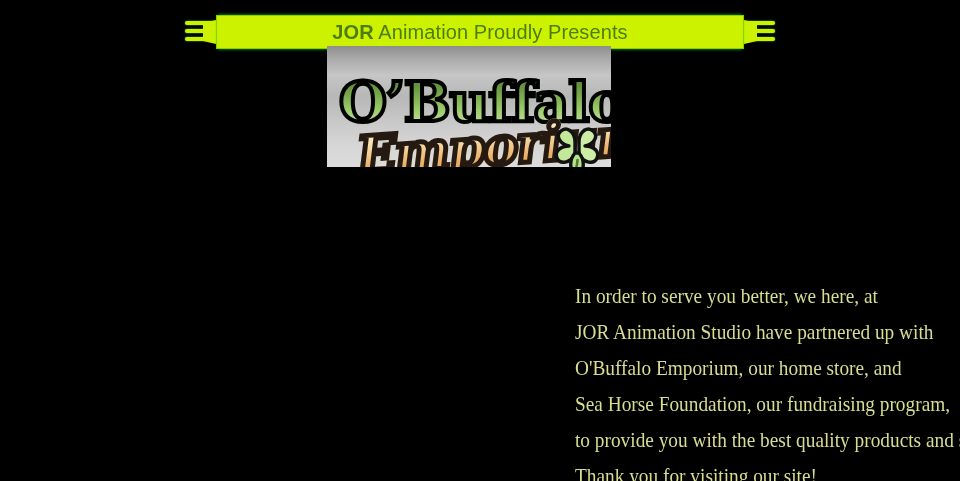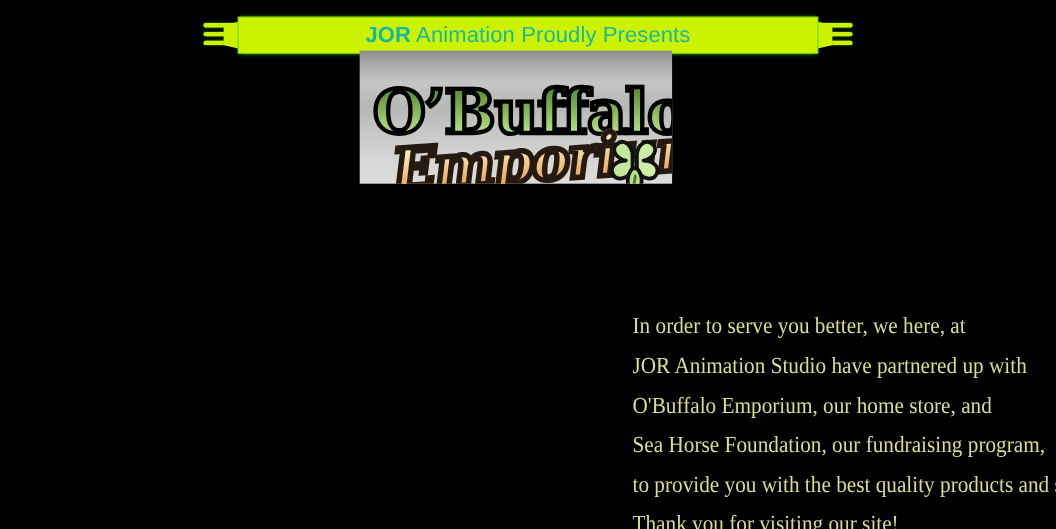--- a/index.html
+++ b/index.html
@@ -79,21 +79,21 @@
     filter: drop-shadow(0 0 2px #3ec400);
   }
   #banner-text {
     position: absolute;
     left: 24px;
     top: 0;
     width: 526px;
     height: 32px;
     line-height: 32px;
     text-align: center;
-    color: #14b8a6;
+    color: #4d7c0f;
     font-size: 20px;
     letter-spacing: 0.1px;
     white-space: nowrap;
     z-index: 3;
   }
   #banner-text .strong { font-weight: bold; }
 
   
   #logo-card {
     position: absolute;

